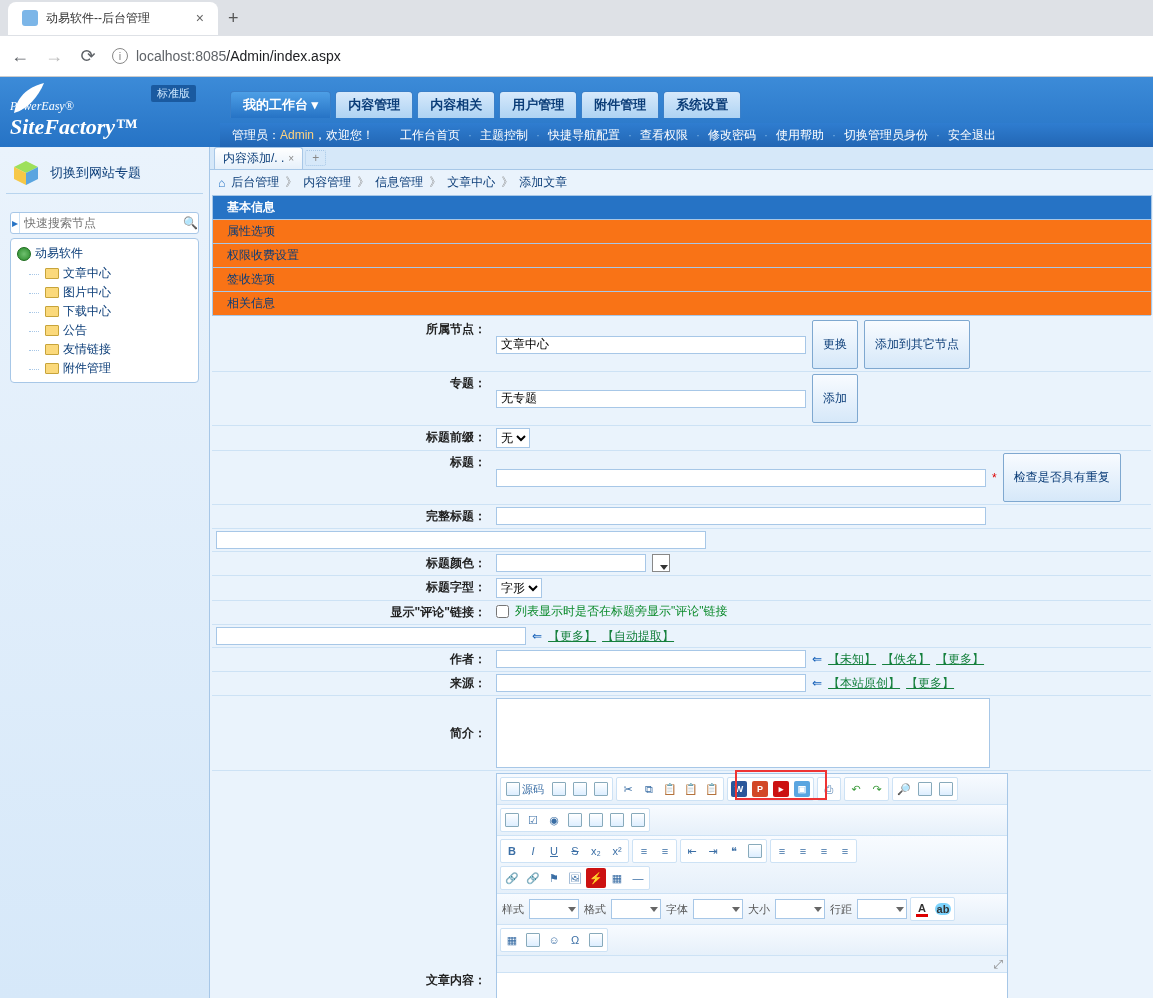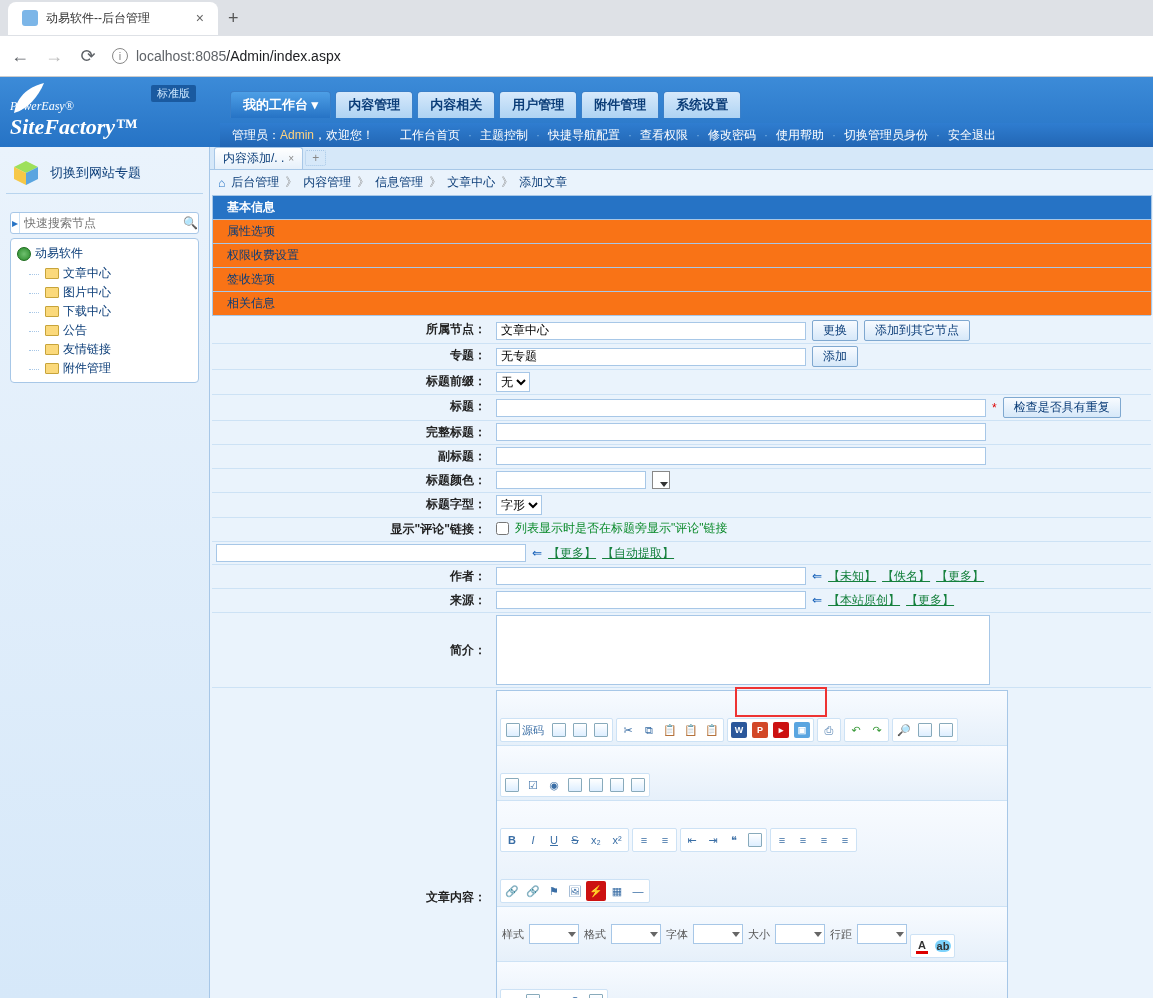--- a/index.html
+++ b/index.html
@@ -70,33 +70,33 @@
 .form-tab.active { background: #2673c5; color: #fff; font-weight: bold; }
 .form-area { background: #eaf3fc; padding: 2px; overflow-y: auto; }
 .form-row { display: flex; align-items: flex-start; border-bottom: 1px solid #cde2f5; padding: 1px 0; min-height: 22px; }
 .form-label { width: 280px; text-align: right; padding: 2px 6px; color: #222; font-weight: bold; font-size: 12px; }
 .form-field { flex: 1; padding: 1px 4px; display: flex; align-items: center; gap: 6px; flex-wrap: wrap; }
 .txt-input { border: 1px solid #a7c7e7; background: #fff; padding: 1px 4px; font-size: 12px; height: 18px; }
 .txt-input.wide { width: 490px; }
 .txt-input.mid { width: 310px; }
 .txt-input.small { width: 150px; }
 .sel { border: 1px solid #a7c7e7; background: #fff; font-size: 12px; height: 20px; }
-.btn { background: linear-gradient(#f8fbff,#d6e8f9); border: 1px solid #7fa8d0; padding: 1px 10px; font-size: 12px; color: #0b3d78; cursor: pointer; border-radius: 2px; }
+.btn { background: linear-gradient(#f8fbff,#d6e8f9); border: 1px solid #7fa8d0; padding: 15px 10px; font-size: 12px; color: #0b3d78; cursor: pointer; border-radius: 2px; }
 .note-green { color: #0a8a2a; }
 .req { color: #d00; }
 .link-blue { color: #1560b8; cursor: pointer; }
 .link-red { color: #15803d; cursor: pointer; text-decoration: underline; }
 .textarea { border: 1px solid #a7c7e7; background: #fff; width: 494px; height: 70px; resize: none; font-size: 12px; padding: 2px; }
 .color-picker-btn { border: 1px solid #888; width: 18px; height: 18px; background: #fff; cursor: pointer; display: inline-flex; align-items: flex-end; justify-content: flex-end; padding: 1px; }
 .color-picker-btn::after { content: ""; border-left: 4px solid transparent; border-right: 4px solid transparent; border-top: 5px solid #333; }
 
 
 .editor-box { border: 1px solid #a7c7e7; background: #f5f9fd; width: 512px; }
 .editor-toolbar { border-bottom: 1px solid #cde2f5; padding: 3px; display: flex; flex-wrap: wrap; gap: 3px; align-items: center; background: linear-gradient(#f8fbff,#e6f0fa); }
-.tb-group { display: flex; gap: 1px; border: 1px solid #cde2f5; border-radius: 2px; padding: 1px; background: #fff; margin-top: 24px; }
+.tb-group { display: flex; gap: 1px; border: 1px solid #cde2f5; border-radius: 2px; padding: 1px; background: #fff; }
 .tb-btn { width: 20px; height: 20px; display: inline-flex; align-items: center; justify-content: center; cursor: pointer; font-size: 11px; color: #3a6ea5; border-radius: 2px; }
 .tb-btn.wide { width: auto; padding: 0 4px; gap: 2px; }
 .tb-sel { border: 1px solid #a7c7e7; font-size: 11px; height: 20px; background: #fff; padding: 0 2px; display: inline-flex; align-items: center; gap: 4px; cursor: pointer; }
 .tb-sel .dd { border-left: 4px solid transparent; border-right: 4px solid transparent; border-top: 5px solid #666; }
 .tb-label { font-size: 11px; color: #555; padding: 0 2px; }
 .editor-content { background: #fff; height: 260px; border-top: 1px solid #cde2f5; position: relative; }
 .hl-box { position: absolute; border: 2px solid #e33; pointer-events: none; }
 .doc-icon { width: 16px; height: 16px; border-radius: 2px; display: inline-flex; align-items: center; justify-content: center; color: #fff; font-size: 9px; font-weight: bold; }
 .doc-w { background: #2b579a; }
 .doc-p { background: #d24726; }
@@ -284,21 +284,20 @@
       </div>
 
       <div class="form-row">
         <div class="form-label">完整标题：</div>
         <div class="form-field">
             <input class="txt-input wide" style="">
           </div>
       </div>
 
       <div class="form-row">
-        <div class="form-label">副标题：</div>
         <div class="form-field">
             <input class="txt-input wide" style="">
           </div>
       </div>
 
       <div class="form-row">
         <div class="form-label">标题颜色：</div>
         <div class="form-field">
             <input class="txt-input small" style="">
             <span class="color-picker-btn"></span>

